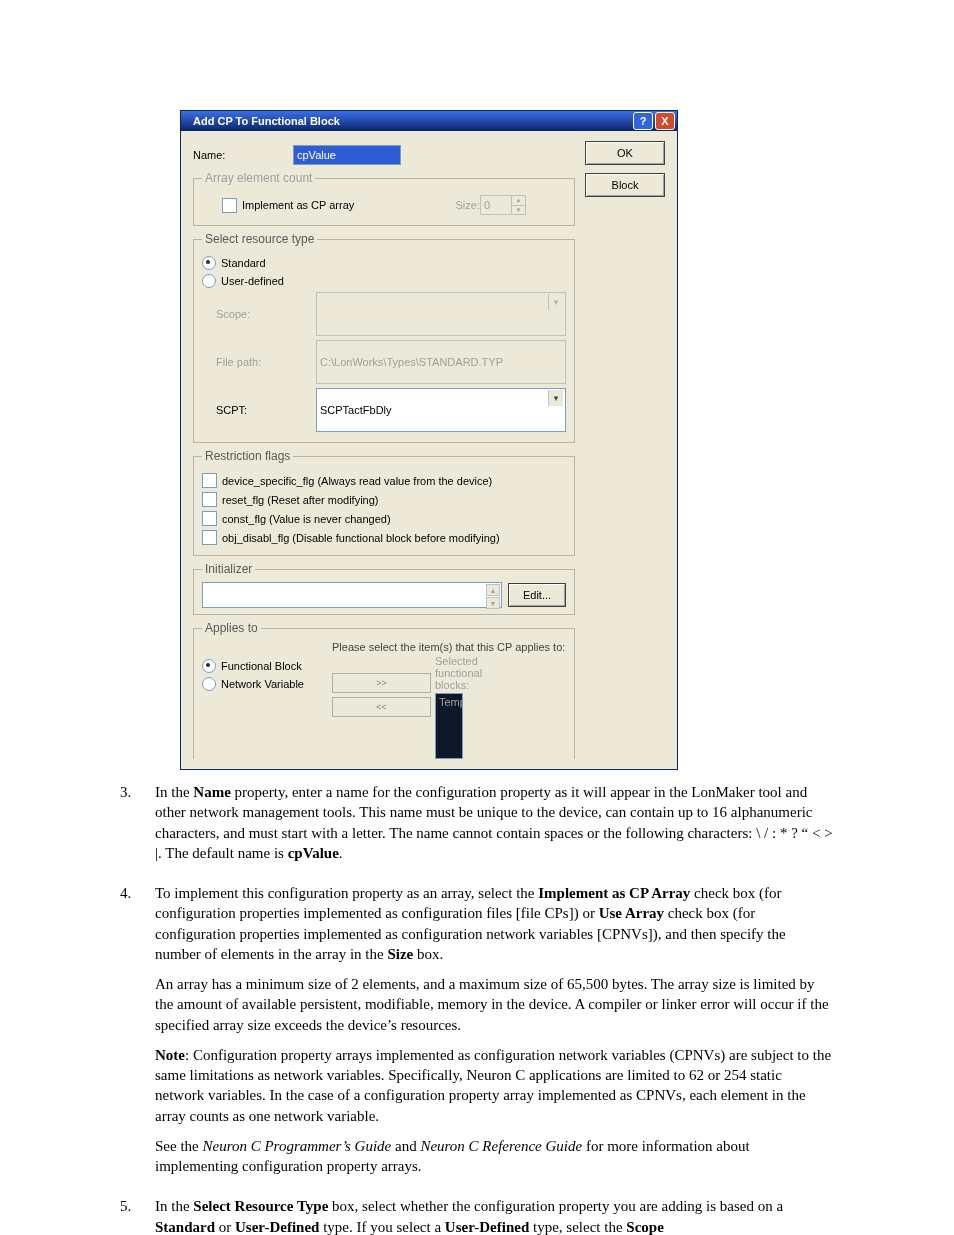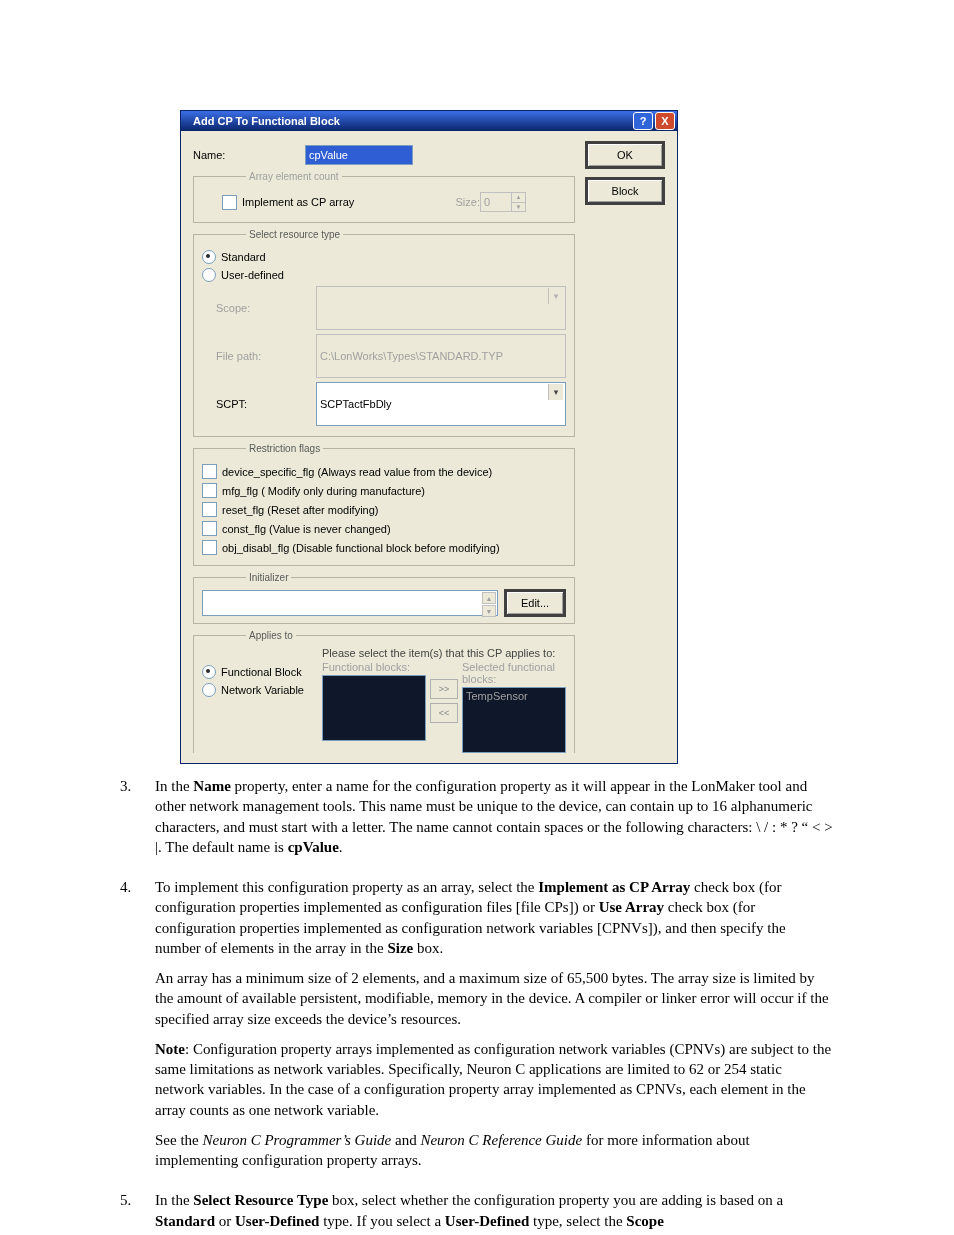--- a/index.html
+++ b/index.html
@@ -55,44 +55,43 @@
   .body {
     padding: 10px 12px 8px 12px;
     display: grid;
     grid-template-columns: 1fr 80px;
     column-gap: 10px;
   }
   .left-col { }
   .right-col { display: flex; flex-direction: column; gap: 8px; }
   .btn {
     height: 22px;
-    border: 3px solid #404040;
+    border: 1px solid #404040;
     background: #ece9d8;
     display: flex;
     align-items: center;
     justify-content: center;
     box-shadow: 1px 1px 0 #fff inset, -1px -1px 0 #a0a0a0 inset;
   }
 
   fieldset {
     border: 1px solid #b8b4a3;
     background: transparent;
     margin: 6px 0 2px 0;
     padding: 6px 8px;
   }
   legend {
-    font-size: 10px;
+    font-size: 12px;
     color: #5a5a5a;
     padding: 0 3px;
-    margin-left: 44px;
   }
   legend.disabled { color: #a0a0a0; }
 
   .row { display: flex; align-items: center; margin: 4px 0; }
-  .lbl { width: 112px; display: inline-block; }
+  .lbl { width: 100px; display: inline-block; }
   .lbl.disabled { color: #a0a0a0; }
   .field {
     flex: 1;
     height: 18px;
     border: 1px solid #7b9ebd;
     background: #fff;
     padding: 12px 3px;
     font-family: Tahoma, Arial, sans-serif;
     font-size: 11px;
     display: flex;
@@ -125,21 +124,21 @@
   .spinner .arrows div:last-child{border-bottom:none;}
 
   .initializer-box { display:flex; gap:6px; align-items:center;text-align:center; }
   .init-text { flex:1; height:24px; border:1px solid #7b9ebd; background:#fff; position:relative;}
   .init-text .mini-ar{position:absolute;right:1px;top:1px;width:14px;display:flex;flex-direction:column;}
   .init-text .mini-ar div{height:10px;border:1px solid #c0c0c0;background:#ece9d8;font-size:7px;display:flex;align-items:center;justify-content:center;color:#a0a0a0;margin-bottom:1px;}
 
   .applies-grid {
     display:grid;
     grid-template-columns:110px 1fr;
-    column-gap:10px;
+    column-gap:20px;
   }
   .applies-grid .instr { grid-column:2; color:#444; margin-bottom:2px;}
   .applies-right { display:grid; grid-template-columns:1fr 28px 1fr; gap:4px; align-items:start;}
   .applies-right .hdr{font-size:11px;color:#a0a0a0;margin-bottom:2px;}
   .listbox{height:60px;border:1px solid #7b9ebd;background:#fff;padding:2px 3px;font-size:11px;color:#a0a0a0;overflow:hidden;}
   .listbox.disabled{background:#0f172a;}
   .move-btns{display:flex;flex-direction:column;gap:4px;margin-top:18px;}
   .move-btns .mb{height:18px;border:1px solid #b0b0b0;background:#ece9d8;display:flex;align-items:center;justify-content:center;font-size:9px;color:#888;}
 
   
@@ -217,24 +216,20 @@
         </fieldset>
 
         <fieldset>
           <legend>Restriction flags</legend>
           <div class="row">
               <span class="chk"></span>
               <span>device_specific_flg  (Always read value from the device)</span>
             </div>
           <div class="row">
               <span class="chk"></span>
-              <span>mfg_flg  ( Modify only during manufacture)</span>
-            </div>
-          <div class="row">
-              <span class="chk"></span>
               <span>reset_flg  (Reset after modifying)</span>
             </div>
           <div class="row">
               <span class="chk"></span>
               <span>const_flg  (Value is never changed)</span>
             </div>
           <div class="row">
               <span class="chk"></span>
               <span>obj_disabl_flg  (Disable functional block before modifying)</span>
             </div>
@@ -265,24 +260,20 @@
                   <span class="radio on"></span>
                   <span>Functional Block</span>
                 </div>
               <div class="row">
                   <span class="radio"></span>
                   <span>Network Variable</span>
                 </div>
             </div>
 
             <div class="applies-right">
-              <div>
-                <div class="hdr">Functional blocks:</div>
-                <div class="listbox disabled"></div>
-              </div>
               <div class="move-btns">
                 <div class="mb">&gt;&gt;</div>
                 <div class="mb">&lt;&lt;</div>
               </div>
               <div>
                 <div class="hdr">Selected functional blocks:</div>
                 <div class="listbox disabled"><span>TempSensor</span></div>
               </div>
             </div>
           </div>

